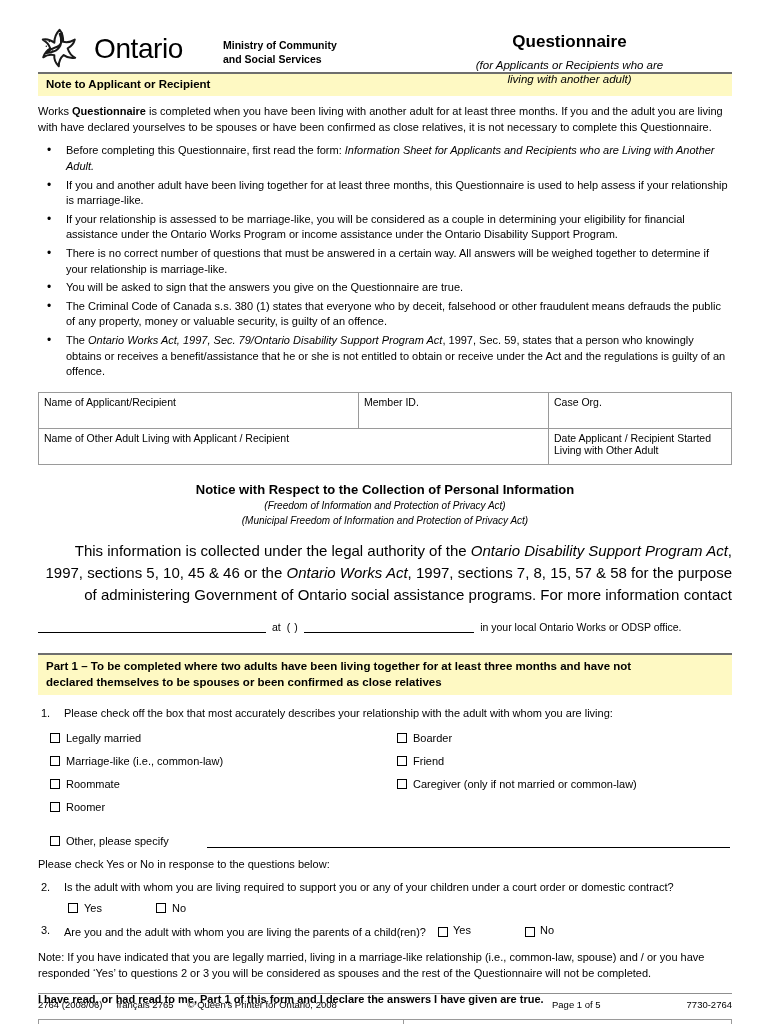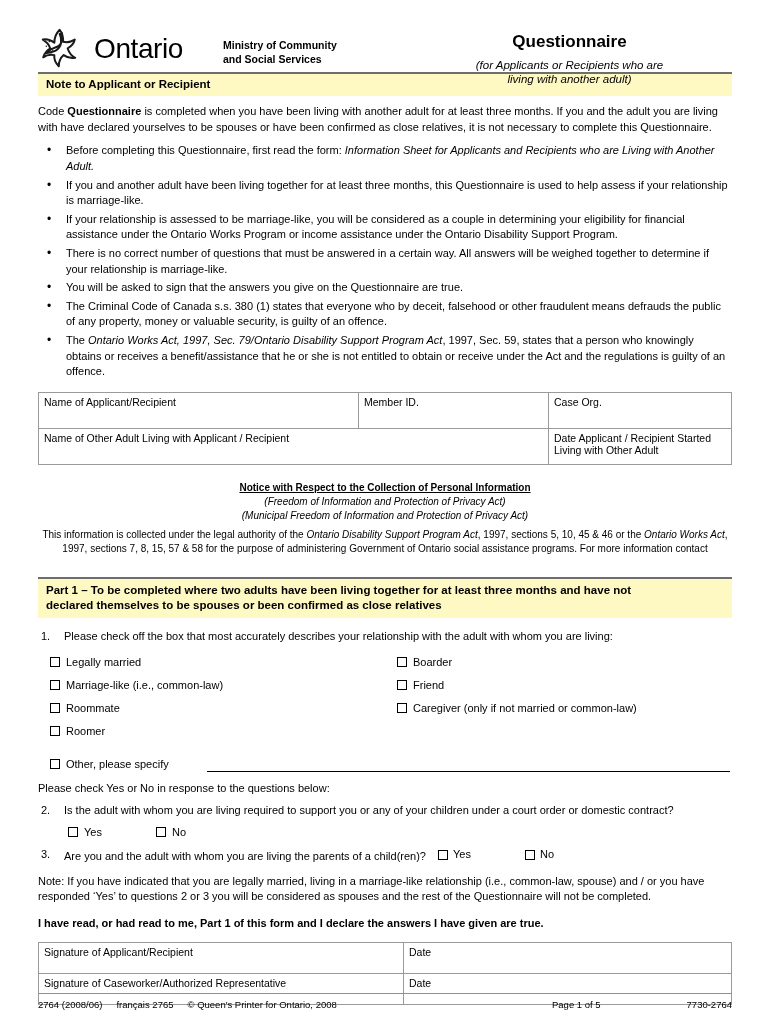--- a/index.html
+++ b/index.html
@@ -126,36 +126,35 @@
     padding: 3px 5px 0 5px;
     vertical-align: top;
     height: 36px;
   }
   .ftable.sig td { height: 31px; }
 
   
   .notice { margin-top: 16px; }
   .notice-h {
     text-align: center;
-    font-size: 10px;
+    font-size: 13px;
     font-weight: bold;
     line-height: 1.4;
-    text-decoration: underline;
   }
   .notice-sub {
     text-align: center;
     font-size: 10px;
     font-style: italic;
     line-height: 1.45;
   }
   .notice-p {
-    font-size: 10px;
+    font-size: 15px;
     line-height: 1.45;
-    margin-top: 4px;
-    text-align: center;
+    margin-top: 12px;
+    text-align: right;
   }
   .contact-row {
     display: flex;
     align-items: flex-end;
     gap: 6px;
     margin-top: 16px;
     font-size: 10.5px;
   }
   .rule { border-bottom: 1px solid #000; height: 12px; }
   .rule.w1 { width: 228px; }
@@ -289,21 +288,21 @@
         <div>(for Applicants or Recipients who are</div>
         <div>living with another adult)</div>
       </div>
     </div>
   </div>
 
   <div class="body-wrap">
 
     <div class="band">Note to Applicant or Recipient</div>
 
-    <p class="para"><span>Code </span><b>Questionnaire</b><span> is completed when you have been living with another adult for at least three months.  If you and the adult you are living with have declared yourselves to be spouses or have been confirmed as close relatives, it is not necessary to complete this Questionnaire.</span></p>
+    <p class="para"><span>Works </span><b>Questionnaire</b><span> is completed when you have been living with another adult for at least three months.  If you and the adult you are living with have declared yourselves to be spouses or have been confirmed as close relatives, it is not necessary to complete this Questionnaire.</span></p>
 
     <ul class="bullets">
       <li><span>Before completing this Questionnaire, first read the form: </span><i class="it">Information Sheet for Applicants and Recipients who are Living with Another Adult.</i><span></span></li>
       <li><span>If you and another adult have been living together for at least three months, this Questionnaire is used to help assess if your relationship is marriage-like.</span><i class="it"></i><span></span></li>
       <li><span>If your relationship is assessed to be marriage-like, you will be considered as a couple in determining your eligibility for financial assistance under the Ontario Works Program or income assistance under the Ontario Disability Support Program.</span><i class="it"></i><span></span></li>
       <li><span>There is no correct number of questions that must be answered in a certain way.  All answers will be weighed together to determine if your relationship is marriage-like.</span><i class="it"></i><span></span></li>
       <li><span>You will be asked to sign that the answers you give on the Questionnaire are true.</span><i class="it"></i><span></span></li>
       <li><span>The Criminal Code of Canada s.s. 380 (1) states that everyone who by deceit, falsehood or other fraudulent means defrauds the public of any property, money or valuable security, is guilty of an offence.</span><i class="it"></i><span></span></li>
       <li><span>The </span><i class="it">Ontario Works Act, 1997, Sec. 79/Ontario Disability Support Program Act</i><span>, 1997, Sec. 59, states that a person who knowingly obtains or receives a benefit/assistance that he or she is not entitled to obtain or receive under the Act and the regulations is guilty of an offence.</span></li>
     </ul>
@@ -321,20 +320,27 @@
       </tr>
     </tbody>
       </table>
 
     <div class="notice">
       <div class="notice-h">Notice with Respect to the Collection of Personal Information</div>
       <div class="notice-sub">(Freedom of Information and Protection of Privacy Act)</div>
       <div class="notice-sub">(Municipal Freedom of Information and Protection of Privacy Act)</div>
       <p class="notice-p"><span>This information is collected under the legal authority of the </span><i class="it">Ontario Disability Support Program Act</i><span>, 1997, sections 5, 10, 45 &amp; 46 or the </span><i class="it">Ontario Works Act</i><span>, 1997, sections 7, 8, 15, 57 &amp; 58 for the purpose of administering Government of Ontario social assistance programs.  For more information contact</span></p>
 
+      <div class="contact-row">
+        <span class="rule w1"></span>
+        <span class="contact-tail">at</span>
+        <span class="paren">(            )</span>
+        <span class="rule w2"></span>
+        <span class="contact-tail">in your local Ontario Works or ODSP office.</span>
+      </div>
     </div>
 
     <div class="band part" style="margin-top:20px">
       <div>Part 1 – To be completed where two adults have been living together for at least three months and have not</div>
       <div>declared themselves to be spouses or been confirmed as close relatives</div>
     </div>
 
     <div class="q-row">
       <span class="q-num">1.</span>
       <span class="q-text">Please check off the box that most accurately describes your relationship with the adult with whom you are living:</span>

